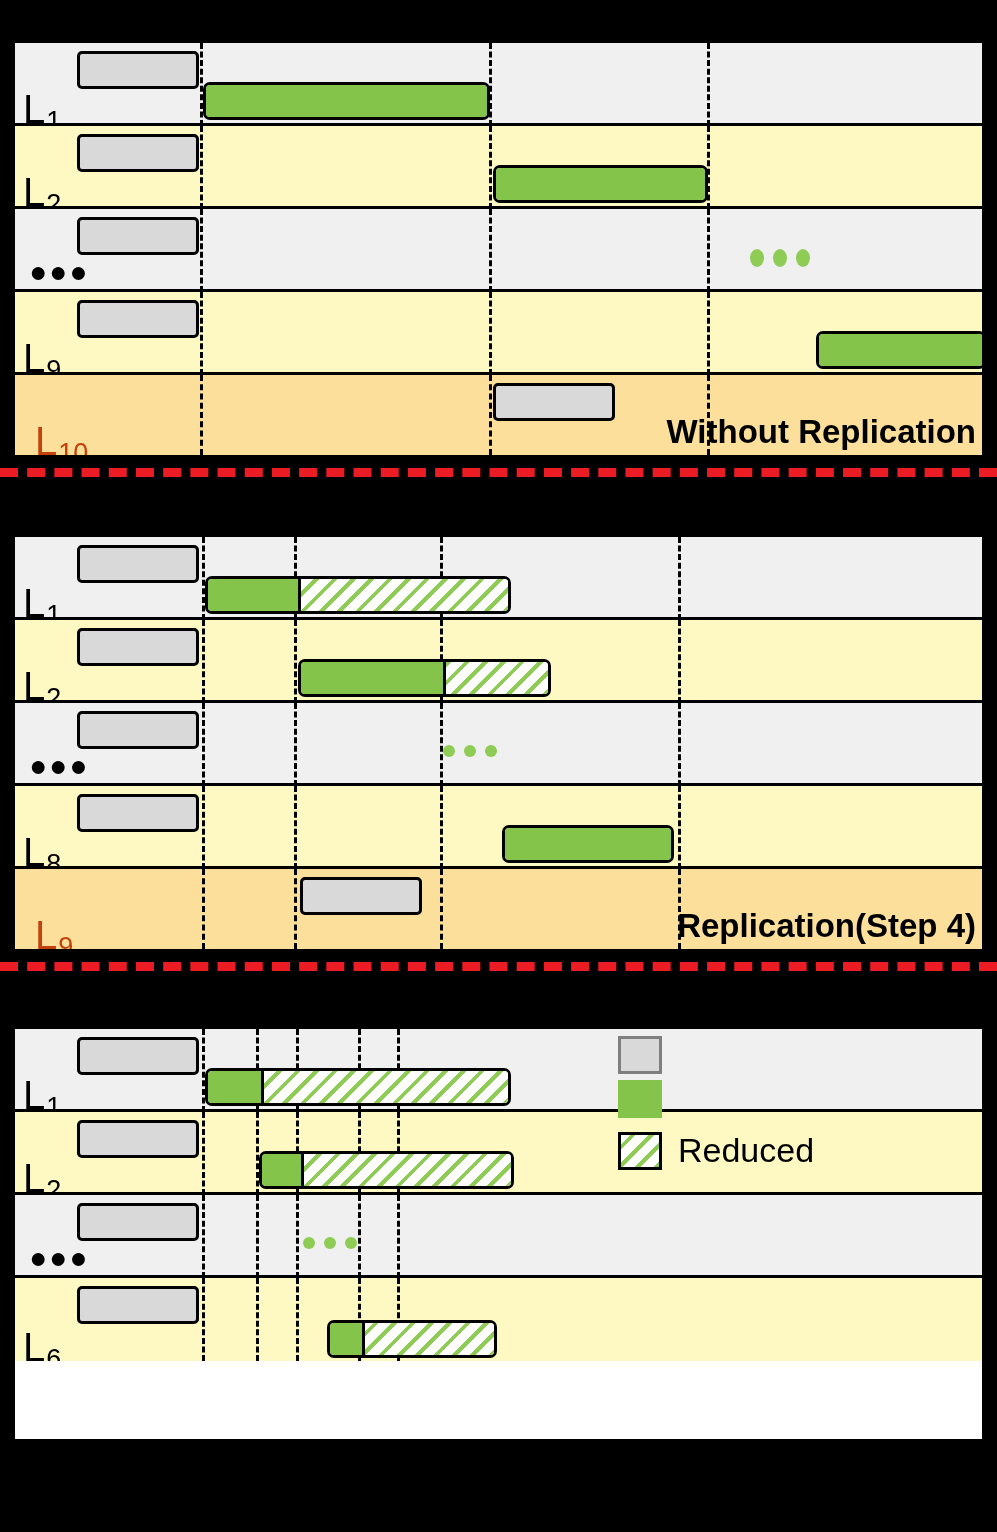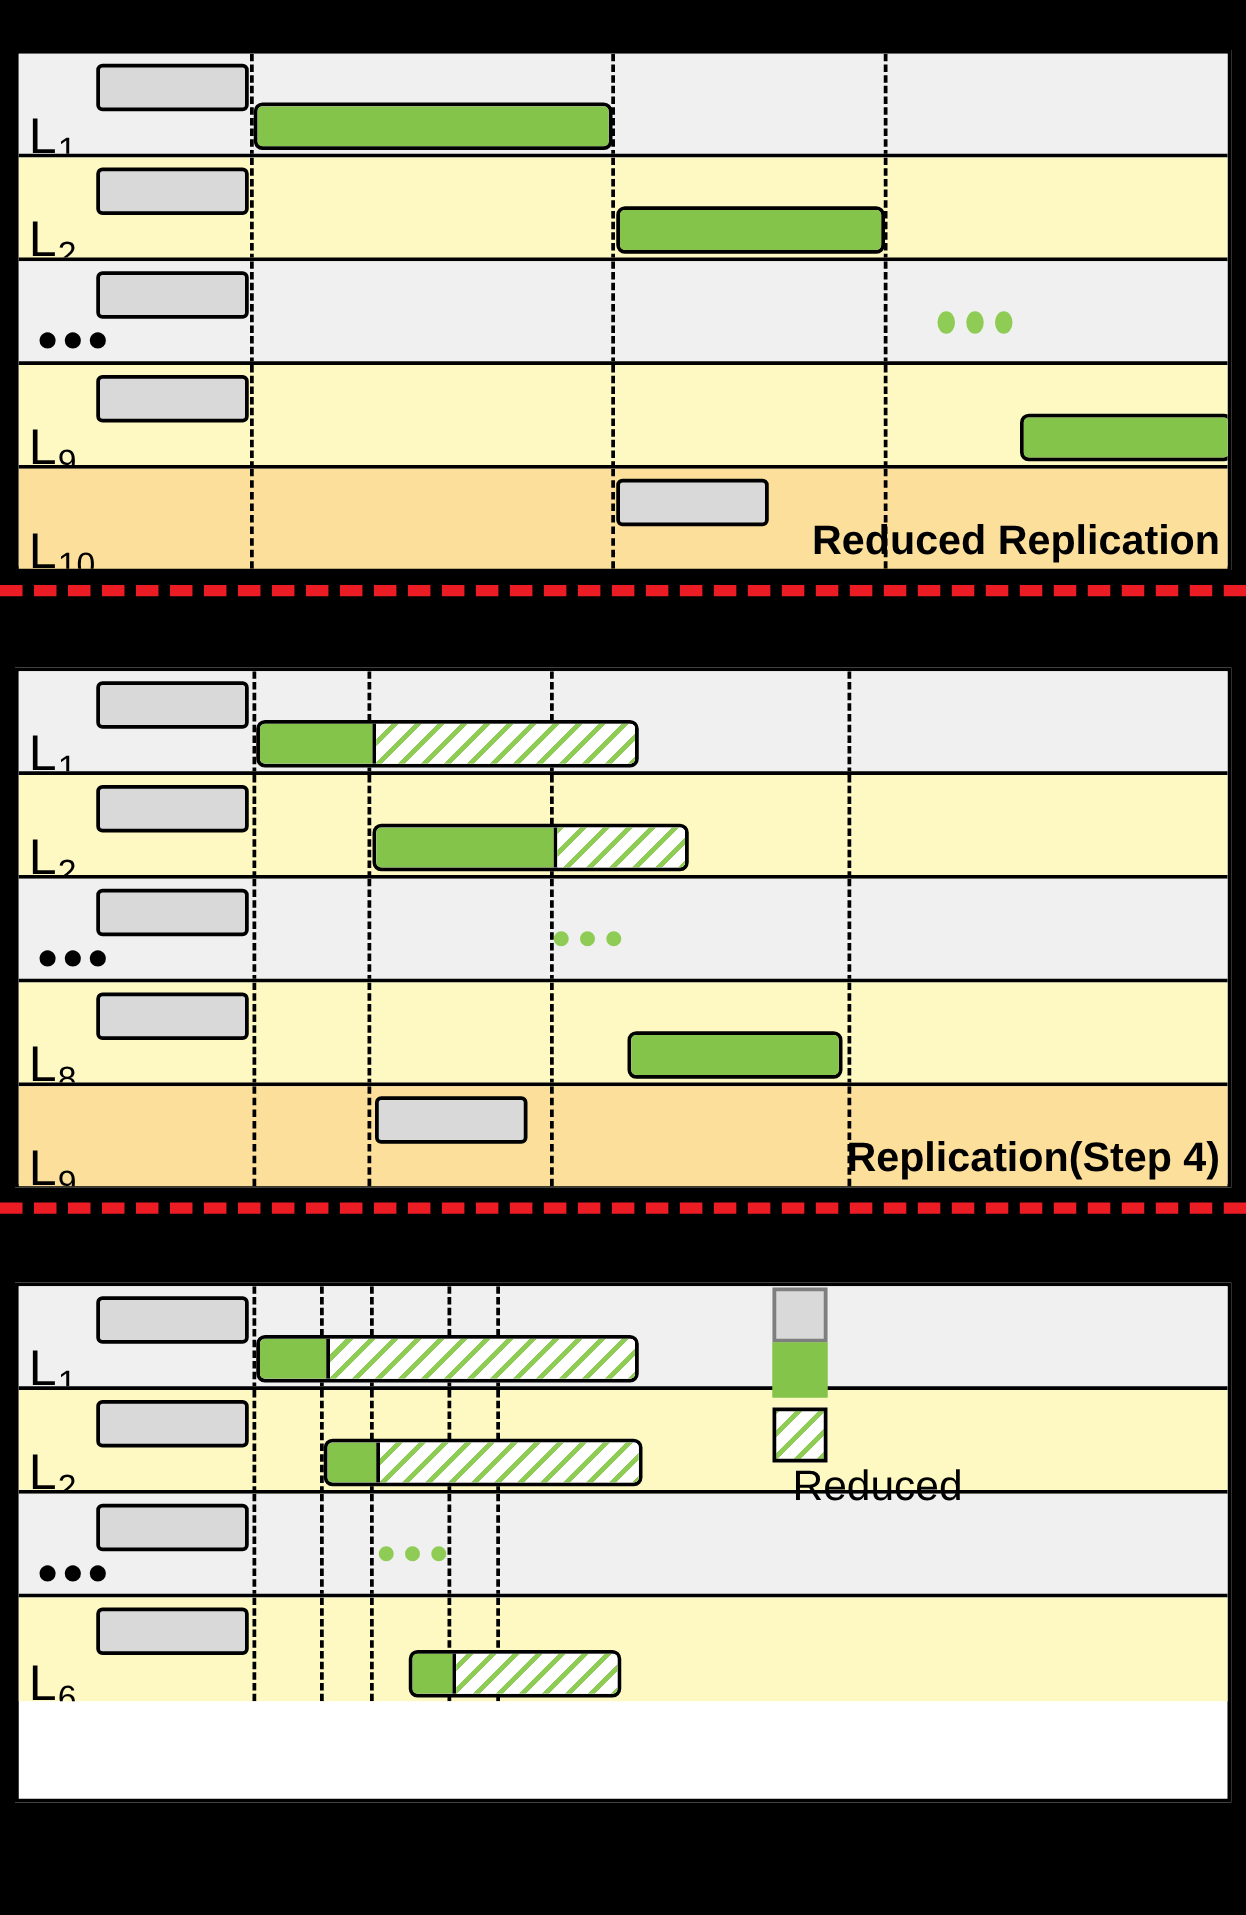--- a/index.html
+++ b/index.html
@@ -21,21 +21,21 @@
   .row.highlight{background:#fbdf9b;}
 
   
   .rlabel{
     position:absolute;left:8px;bottom:-6px;
     font-size:40px;line-height:1;color:#000;font-weight:400;
     font-family:"Liberation Sans", sans-serif;
     white-space:nowrap;z-index:6;
   }
   .rlabel sub{font-size:27px;vertical-align:baseline;position:relative;top:7px;left:1px;}
-  .rlabel.blue{color:#000000;}
+  .rlabel.blue{color:#c2410c;margin-left:12px;}
   .rlabel.dots{
     bottom:2px;left:14px;font-size:30px;letter-spacing:2px;
   }
 
   
   .graybox{
     position:absolute;
     background:#d9d9d9;border:3px solid #000;border-radius:5px;
     box-sizing:border-box;z-index:5;
   }
@@ -72,21 +72,21 @@
   }
 
   
   .redsep{
     position:absolute;left:0;width:997px;height:0;
     border-top:9px dashed #ec1c24;z-index:9;
   }
 
   
   .legend{position:absolute;z-index:20;}
-  .legend .lrow{display:flex;align-items:flex-start;height:44px;flex-direction:column;}
+  .legend .lrow{display:flex;align-items:flex-end;height:44px;}
   .legend .sw{
     width:44px;height:38px;border:3px solid #000;box-sizing:border-box;flex:0 0 44px;
   }
   .legend .sw.gray{background:#d9d9d9;border-color:#7f7f7f;}
   .legend .sw.green{background:#84c44a;border-color:#84c44a;}
   .legend .sw.hatch{
     background-color:#ffffff;border-color:#000;
     background-image:repeating-linear-gradient(-45deg,
        #8fcc55 0px,#8fcc55 4px,
        #ffffff 4px,#ffffff 13px);
@@ -159,21 +159,21 @@
           <div class="seg-green" style="width: 170px;"></div>
         </div>
       </div>
       <div class="row highlight" style="top: 332px; height: 80px; border-bottom: none;">
         <div class="vline" style="left: 185px; top: 0px; height: 80px;"></div>
         <div class="vline" style="left: 474px; top: 0px; height: 80px;"></div>
         <div class="vline" style="left: 692px; top: 0px; height: 80px;"></div>
         <div class="rlabel blue"><span>L</span><sub>10</sub></div>
         <div class="graybox" style="left: 478px; width: 122px; height: 38px; top: 8px;"></div>
       </div>
-      <div class="caption" style="bottom: 2px;">Reduced Replication</div>
+      <div class="caption" style="bottom: 2px;">Without Replication</div>
     </div>
 
   <div class="redsep" style="top:468px;"></div>
 
   <div class="panel" id="panel-1" style="top:534px;height:416px;width:973px;">
       <div class="row shade" style="top: 0px; height: 83px;">
         <div class="vline" style="left: 187px; top: 0px; height: 83px;"></div>
         <div class="vline" style="left: 279px; top: 0px; height: 83px;"></div>
         <div class="vline" style="left: 425px; top: 0px; height: 83px;"></div>
         <div class="vline" style="left: 663px; top: 0px; height: 83px;"></div>

